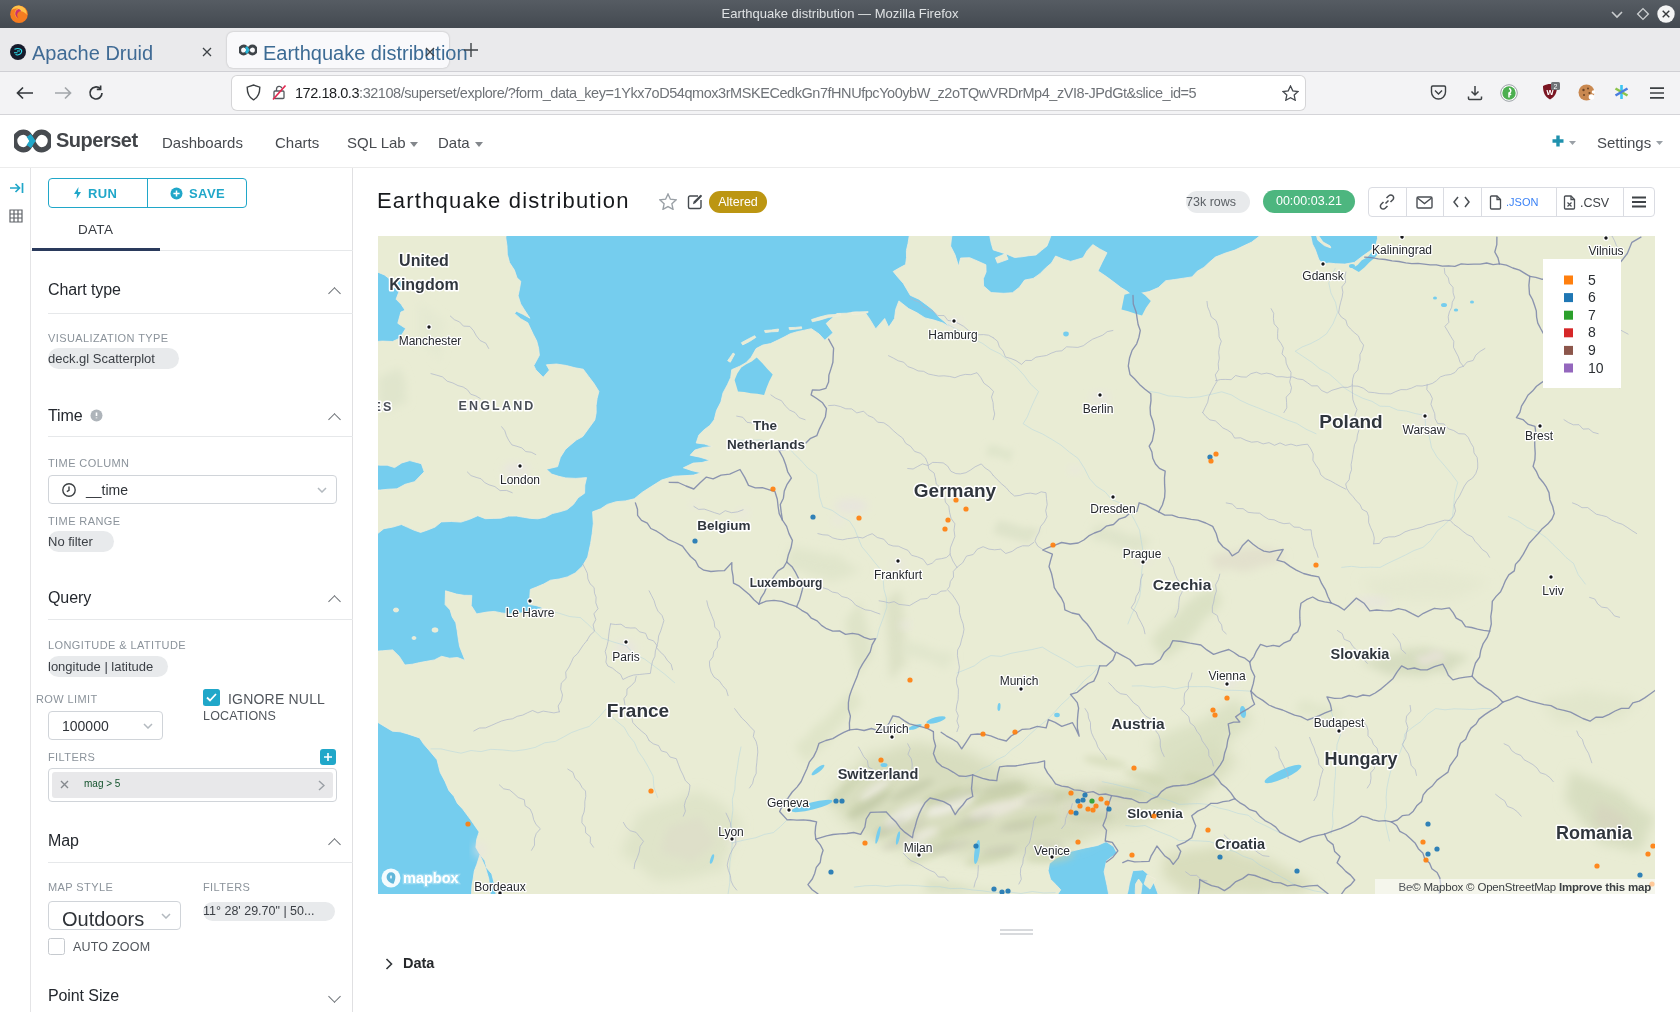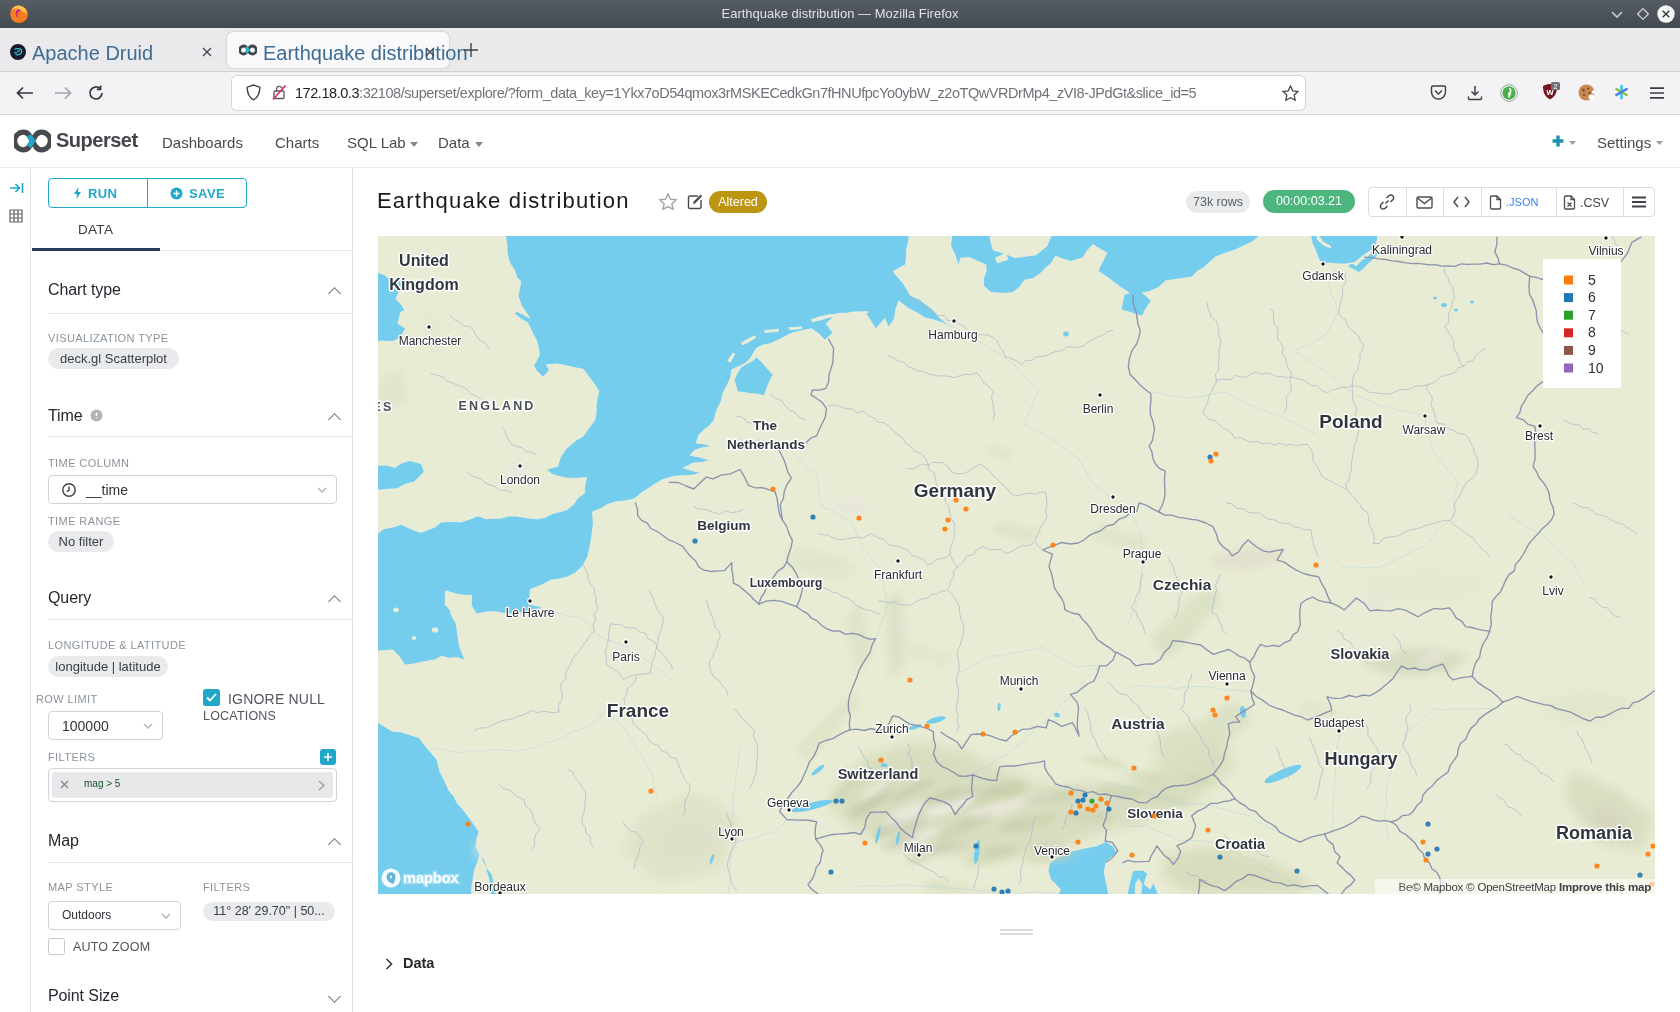--- a/index.html
+++ b/index.html
@@ -9,21 +9,21 @@
 .tab-active{position:absolute;left:227px;top:32px;width:222px;height:36px;background:#f9f9fb;border-radius:6px;box-shadow:0 0 2px rgba(0,0,0,.25)}
 .tabtxt{font-size:20px;color:#406b95}
 .urlrow{position:absolute;left:0;top:72px;width:1680px;height:43px;background:#f3f3f5;border-bottom:1px solid #d4d4d8}
 .urlbox{position:absolute;left:232px;top:76px;width:1073px;height:34px;background:#fff;border-radius:5px;box-shadow:0 0 0 1px rgba(0,0,0,.12)}
 .navbar{position:absolute;left:0;top:115px;width:1680px;height:53px;background:#fff;border-bottom:1px solid #ececec}
 .navlink{position:absolute;top:19px;font-size:15px;color:#484b50}
 .rail{position:absolute;left:0;top:168px;width:31px;height:844px;background:#fff;border-right:1px solid #e4e4e6}
 .sidebar{position:absolute;left:31px;top:168px;width:322px;height:844px;background:#fff;border-right:1px solid #e0e0e2}
 .lbl{position:absolute;font-size:11px;color:#8b939b;letter-spacing:.4px}
 .sect{position:absolute;font-size:16px;color:#24282e;letter-spacing:-.1px}
-.pill{position:absolute;background:#e8eaec;border-radius:11px;font-size:13px;color:#3c4046;line-height:21px;text-align:center}
+.pill{position:absolute;background:#e8eaec;border-radius:11px;font-size:13px;color:#3c4046;line-height:21px;text-align:left}
 .selbox{position:absolute;background:#fff;border:1px solid #d0d4d9;border-radius:4px}
 .chev{position:absolute;width:9px;height:9px;border-right:1.6px solid #6b7075;border-bottom:1.6px solid #6b7075}
 .chev-up{transform:rotate(-135deg)}
 .chev-dn{transform:rotate(45deg)}
 .sep{position:absolute;height:1px;background:#e6e8ea}
 .hdrbtn{position:absolute;top:187px;height:30px;background:#fff;border:1px solid #dadce2}
 svg{display:block}
 </style></head><body>
 <div class="titlebar">
     <div class="title">Earthquake distribution — Mozilla Firefox</div>
@@ -227,21 +227,21 @@
 <div class="abs" style="left:84px;top:778px;font-size:10px;color:#14532d">mag &gt; 5</div>
 <svg class="abs" style="left:318px;top:780px" width="7" height="11" viewBox="0 0 7 11">
     <path d="M1 1 L6 5.5 L1 10" stroke="#9ba0a6" stroke-width="1.5" fill="none"></path>
   </svg>
 <div class="sect" style="left:48px;top:832px">Map</div>
 <div class="chev chev-up" style="left:330px;top:840px"></div>
 <div class="sep" style="left:48px;top:862px;width:305px"></div>
 <div class="lbl" style="left:48px;top:881px">MAP STYLE</div>
 <div class="lbl" style="left:203px;top:881px">FILTERS</div>
 <div class="selbox" style="left:48px;top:901px;width:133px;height:29px"></div>
-<div class="abs" style="left:62px;top:908px;font-size:12px;color:#2f3338">Outdoors</div>
+<div class="abs" style="left:62px;top:908px;font-size:20px;color:#2f3338">Outdoors</div>
 <svg class="abs" style="left:161px;top:913px" width="10" height="6" viewBox="0 0 10 6">
     <path d="M1 1 L5 5 L9 1" stroke="#b3b9bf" stroke-width="1.5" fill="none"></path>
   </svg>
 <div class="pill" style="left:203px;top:902px;width:132px;height:19px;font-size:12.5px;line-height:19px">11° 28' 29.70" | 50...</div>
 <div class="abs" style="left:48px;top:938px;width:17px;height:17px;background:#fff;border:1px solid #c6cacf;border-radius:2.5px"></div>
 <div class="abs" style="left:73px;top:940px;font-size:12.5px;color:#51565c;letter-spacing:.2px">AUTO ZOOM</div>
 <div class="sect" style="left:48px;top:987px">Point Size</div>
 <div class="chev chev-dn" style="left:330px;top:992px"></div>
 <div class="abs" style="left:377px;top:188px;font-size:22px;color:#17191c;letter-spacing:1.2px">Earthquake distribution</div>
 <svg class="abs" style="left:659px;top:193px" width="18" height="17" viewBox="0 0 18 17">

